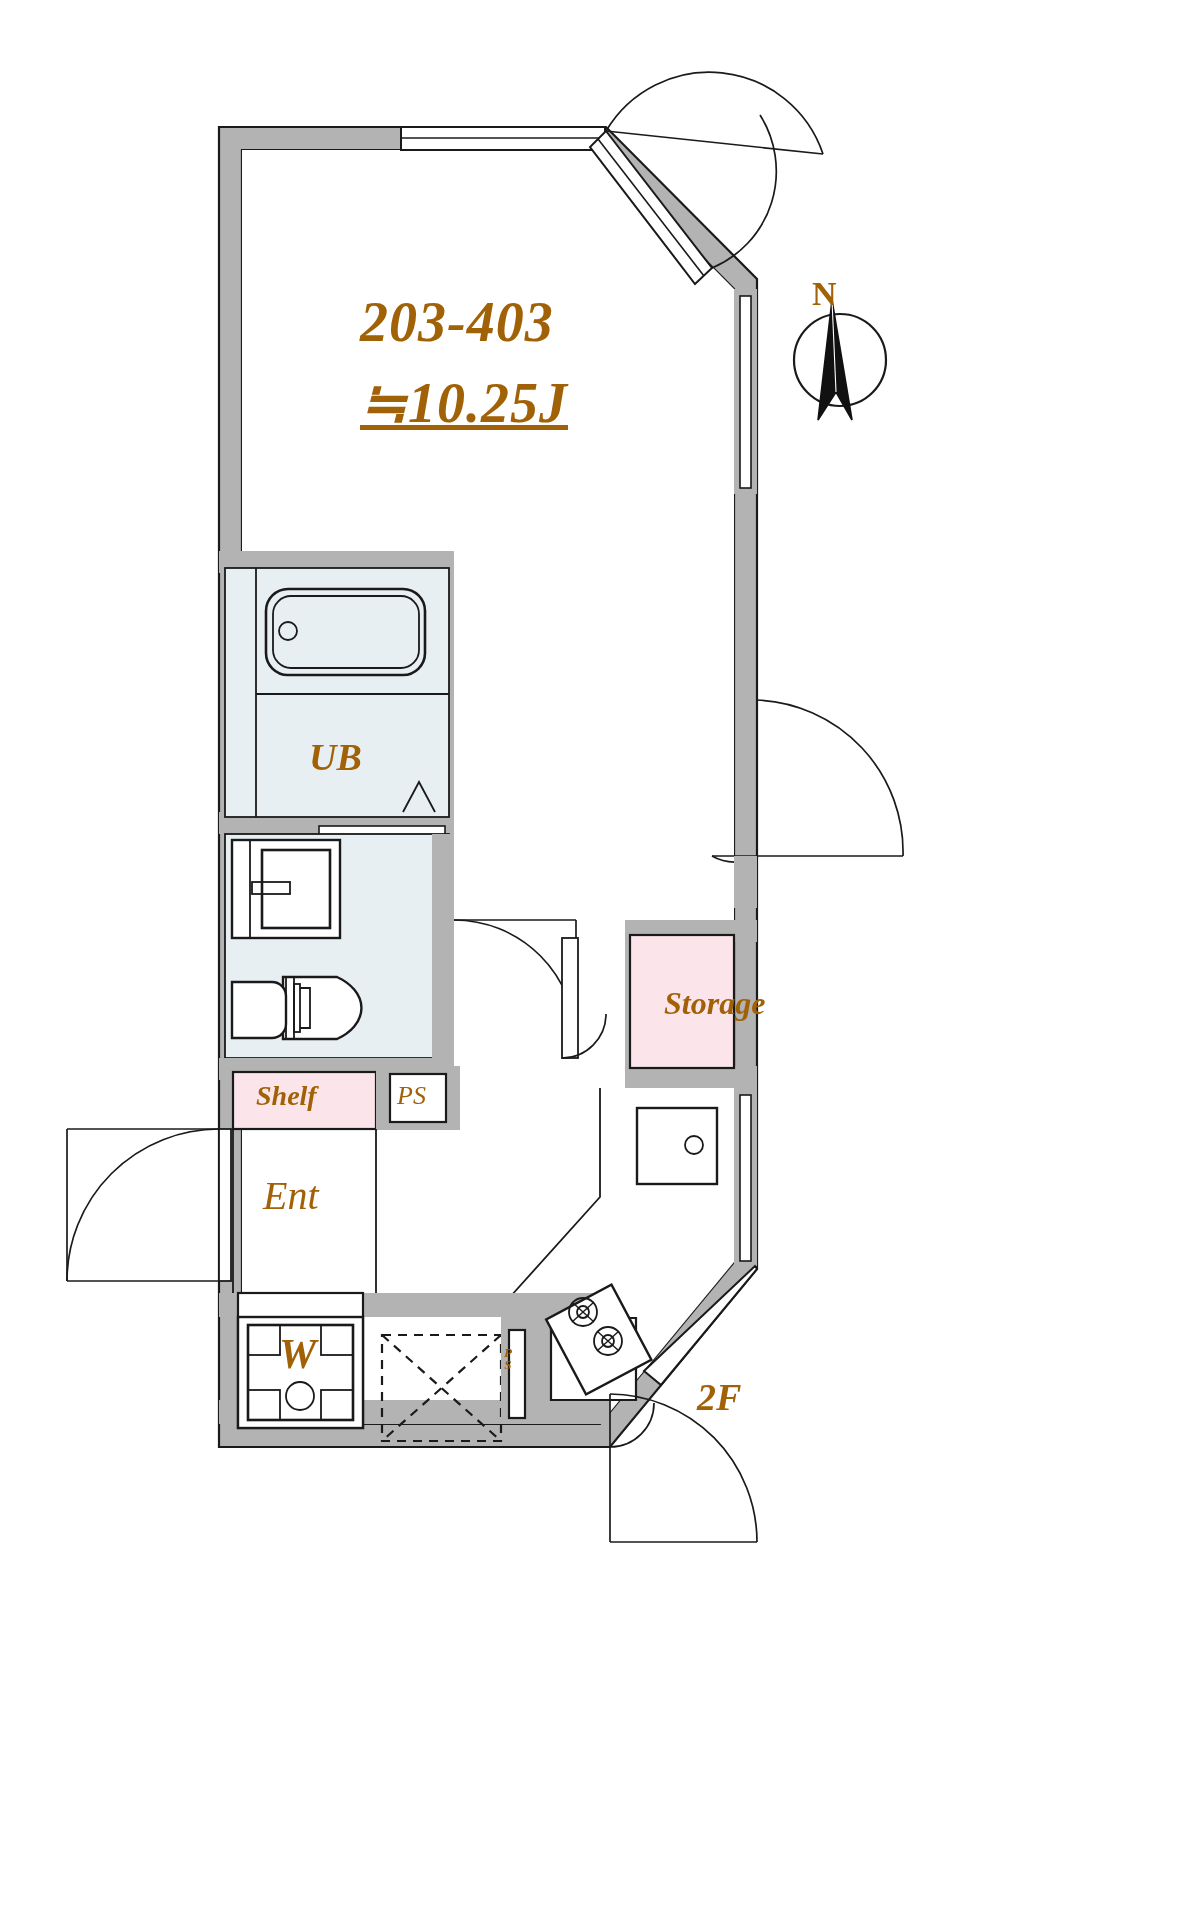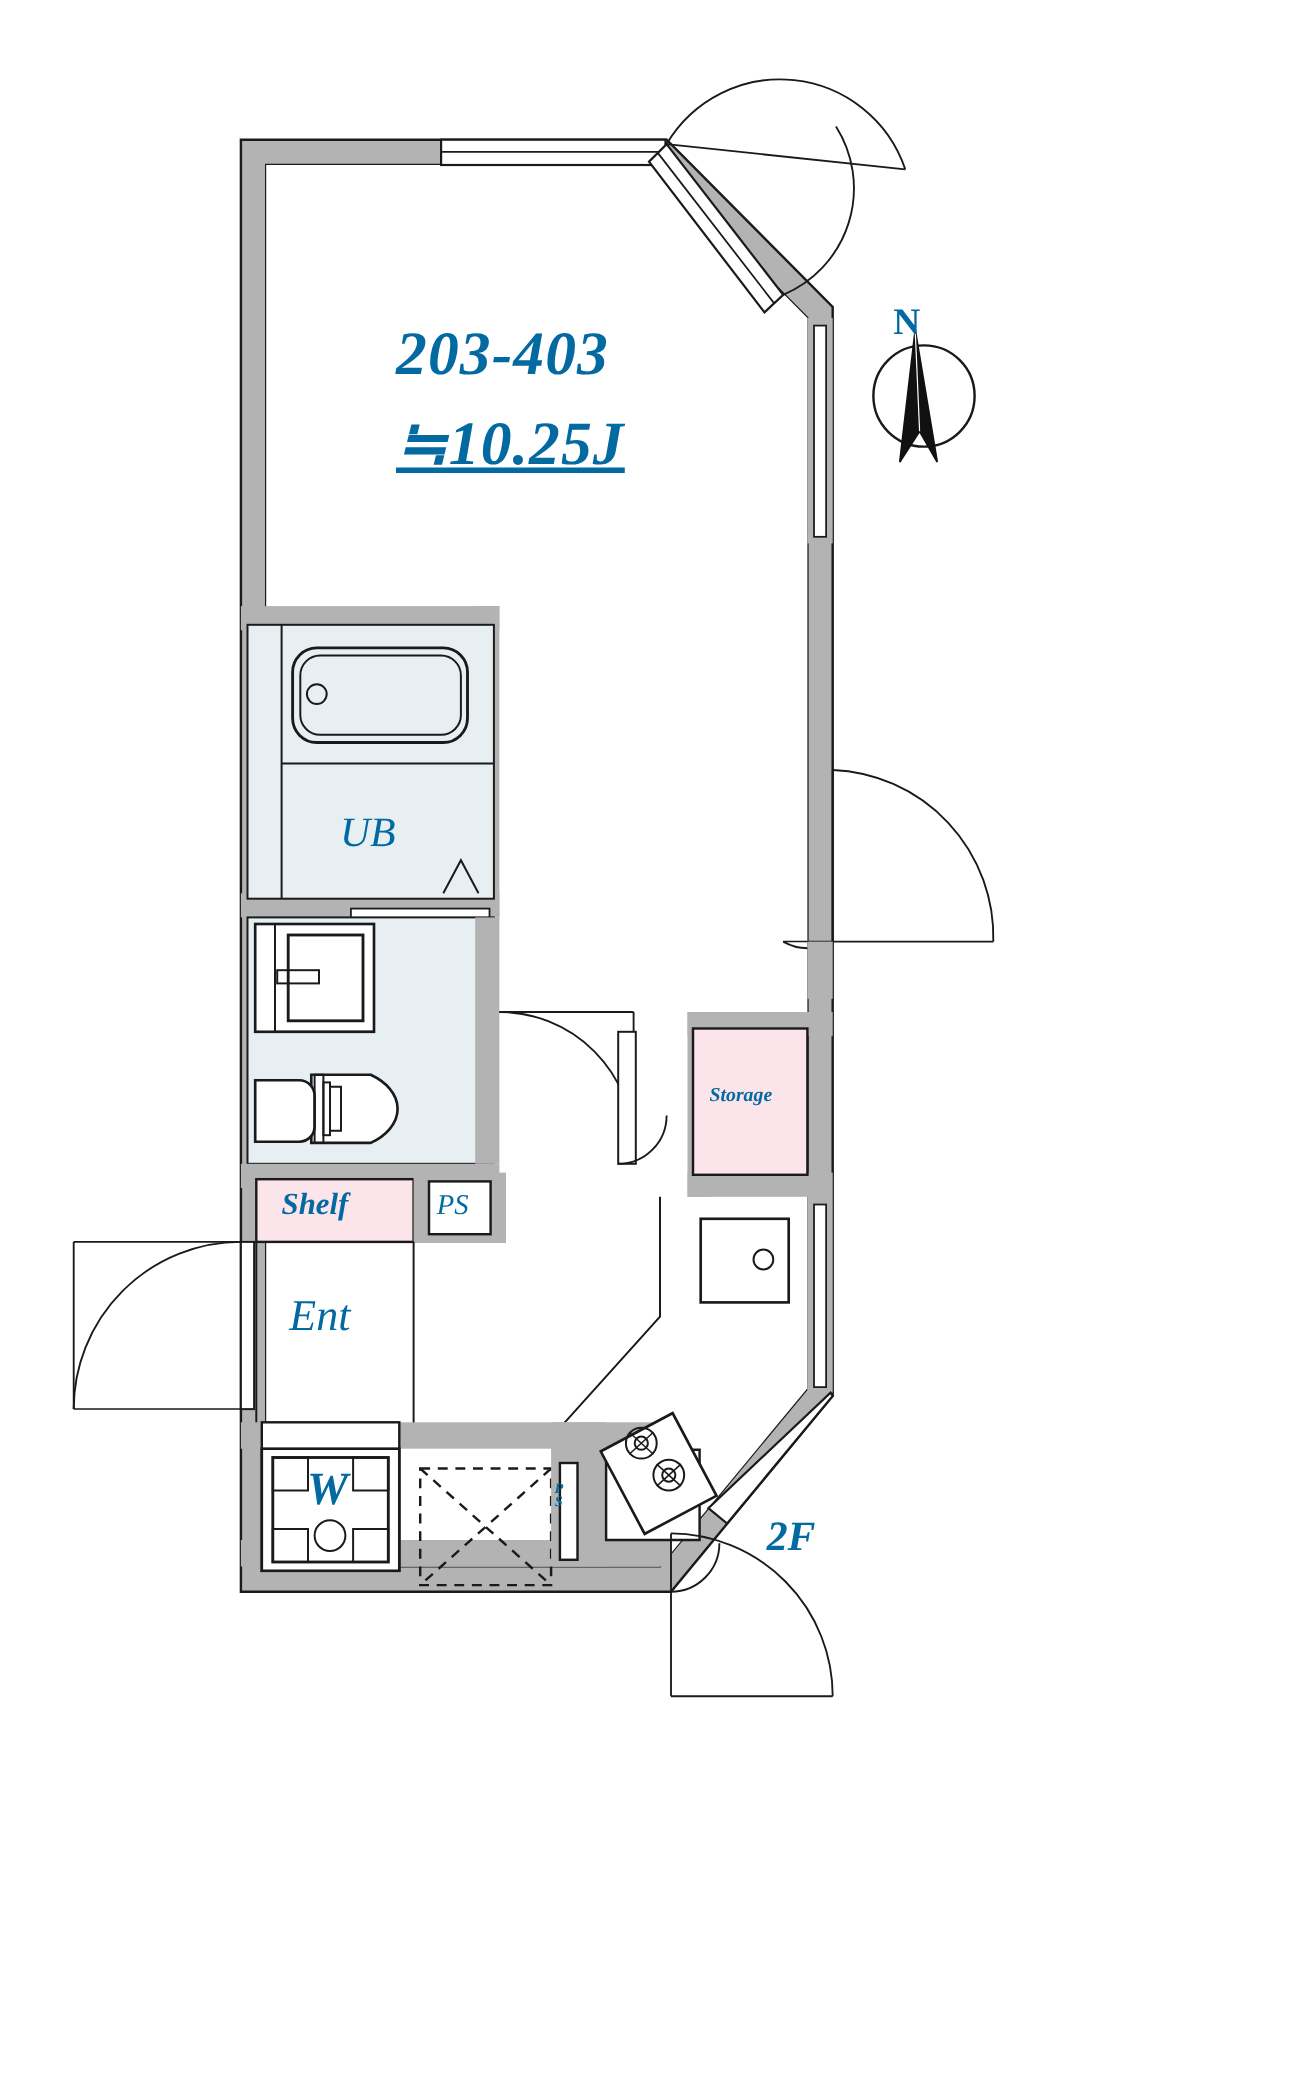--- a/index.html
+++ b/index.html
@@ -1,23 +1,23 @@
 <!DOCTYPE html>
 <html><head>
 <meta charset="utf-8">
 <style>
   html,body{margin:0;padding:0;background:#ffffff;}
   body{font-family:"Liberation Serif", serif;}
   #stage{position:relative;width:1194px;height:1906px;background:#fff;overflow:hidden;}
   svg{display:block;}
-  .lbl{position:absolute;font-family:"Liberation Serif", serif;font-style:italic;color:#0369a1;white-space:nowrap;}
+  .lbl{position:absolute;font-family:"Liberation Serif", serif;font-style:italic;color:#a16207;white-space:nowrap;}
   #unit-id{left:360px;top:290px;font-size:56px;font-weight:700;letter-spacing:1px;}
   #unit-area{left:360px;top:370px;font-size:56px;font-weight:700;letter-spacing:1px;text-decoration:underline;}
-  #lbl-ub{left:309px;top:735px;font-size:38px;font-weight:400;}
-  #lbl-storage{left:645px;top:985px;font-size:18px;font-weight:700;}
+  #lbl-ub{left:309px;top:735px;font-size:38px;font-weight:700;}
+  #lbl-storage{left:664px;top:985px;font-size:32px;font-weight:700;}
   #lbl-shelf{left:256px;top:1080px;font-size:28px;font-weight:700;}
   #lbl-ps{left:397px;top:1081px;font-size:26px;font-weight:400;}
   #lbl-ent{left:263px;top:1172px;font-size:40px;font-weight:400;}
   #lbl-w{left:279px;top:1330px;font-size:42px;font-weight:700;}
   #lbl-ps2{left:504px;top:1347px;font-size:13px;font-weight:700;line-height:12px;text-align:center;}
   #lbl-2f{left:697px;top:1375px;font-size:38px;font-weight:700;}
   #lbl-north{left:812px;top:275px;font-size:34px;font-weight:700;font-style:normal;font-family:"Liberation Serif",serif;}
 </style>
 </head>
 <body>

